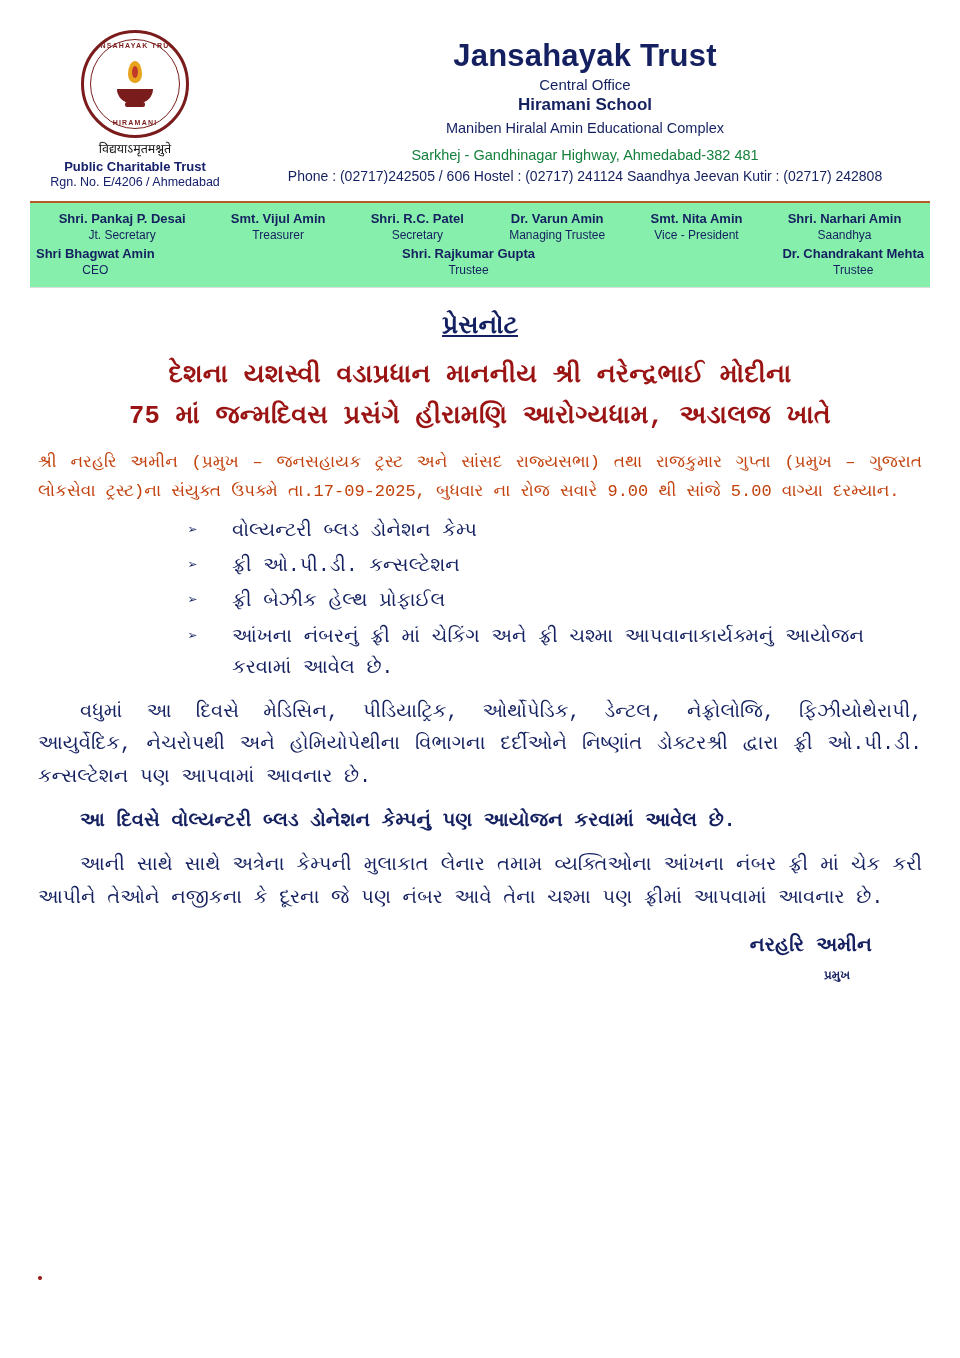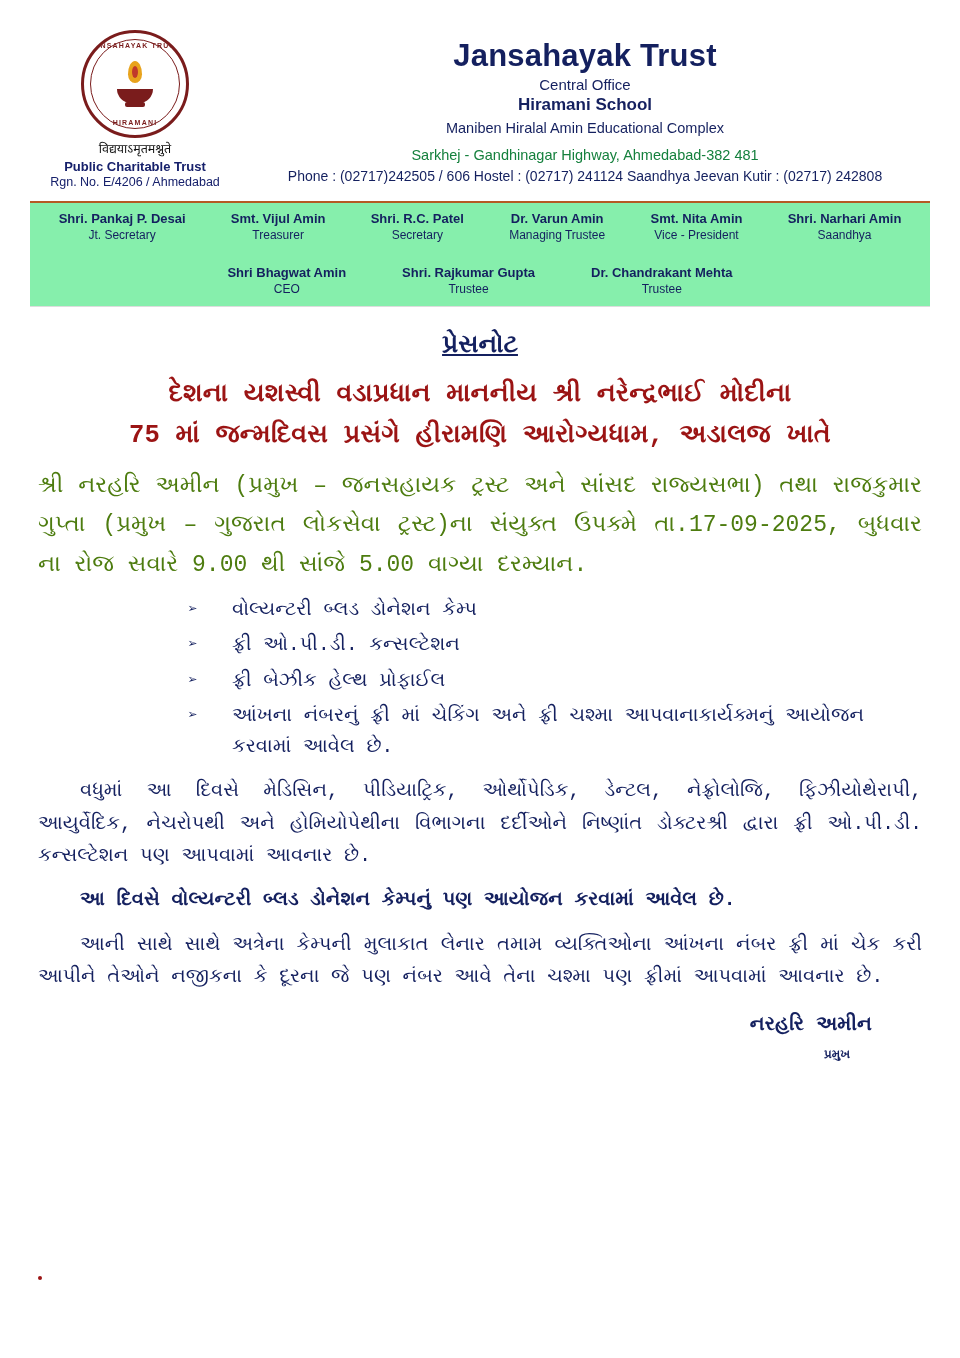--- a/index.html
+++ b/index.html
@@ -175,23 +175,22 @@
     background: #86efac;
     padding: 8px 0 10px 0;
     border-bottom: 1px solid #ddd;
   }
   .officials-row {
     display: flex;
     justify-content: space-between;
     padding: 0 6px;
   }
   .officials-row.second {
-    justify-content: center;
     gap: 56px;
-    margin-top: 23px;
+    margin-top: 4px;
   }
   .official {
     text-align: center;
     flex: 1 1 auto;
   }
   .officials-row.second .official {
     flex: 0 0 auto;
   }
   .official .nm {
     font-size: 13px;
@@ -219,22 +218,22 @@
   }
   .headline {
     text-align: center;
     font-size: 25.5px;
     font-weight: bold;
     color: #9b1414;
     line-height: 1.62;
     letter-spacing: 0.2px;
   }
   .subhead {
-    font-size: 23px;
-    color: #4d7c0f;
+    font-size: 17px;
+    color: #c2410c;
     line-height: 1.72;
     margin-top: 10px;
     text-align: justify;
   }
   .bullets {
     margin: 10px 0 0 0;
     padding: 0;
     list-style: none;
   }
   .bullets li {

